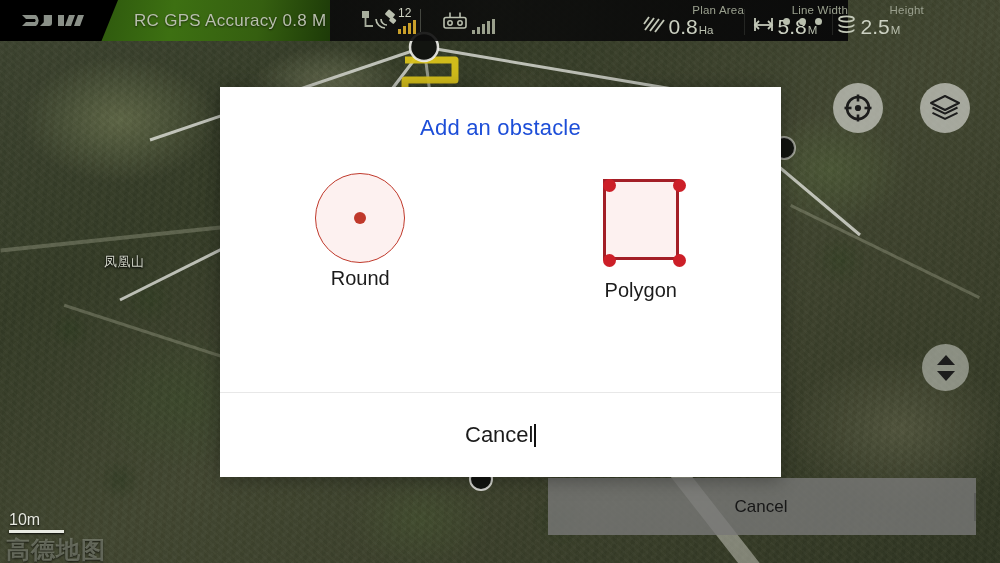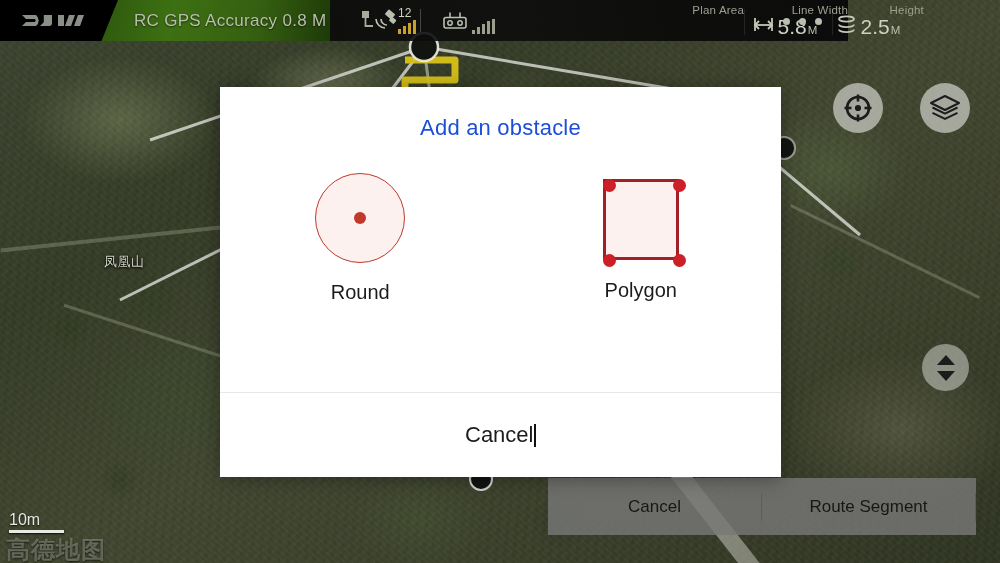--- a/index.html
+++ b/index.html
@@ -104,21 +104,21 @@
   .dlg-title{text-align:center;font-size:22px;color:#1d4ed8;padding-top:28px;letter-spacing:.2px;}
   .dlg-options{display:flex;margin-top:32px;}
   .dlg-opt{flex:1;display:flex;flex-direction:column;align-items:center;cursor:default;}
   .opt-round-ico{width:88px;height:88px;border-radius:50%;border:1.6px solid #c0392b;
     background:#fdf1f0;display:flex;align-items:center;justify-content:center;}
   .opt-round-ico .center{width:12px;height:12px;border-radius:50%;background:#c0392b;}
   .opt-poly-ico{position:relative;width:88px;height:93px;}
   .opt-poly-box{position:absolute;left:6px;top:6px;width:76px;height:81px;
     border:3px solid #a31f27;background:#fdf1f0;box-sizing:border-box;}
   .opt-poly-ico .pt{position:absolute;width:13px;height:13px;border-radius:50%;background:#cc1f28;}
-  .opt-label{margin-top:18px;font-size:20px;color:#1b1b1b;}
+  .opt-label{margin-top:4px;font-size:20px;color:#1b1b1b;}
   .opt-label.lower{margin-top:13px;}
   .dlg-divider{position:absolute;left:0;top:305px;width:100%;height:1px;background:#e8e8e8;}
   .dlg-cancel{position:absolute;left:0;top:306px;width:100%;height:84px;
     display:flex;align-items:center;justify-content:center;font-size:22px;color:#1b1b1b;cursor:default;}
   .caret{display:inline-block;width:1.5px;height:23px;background:#111;margin-left:1px;
     vertical-align:-4px;}
 </style>
 </head>
 <body>
 
@@ -234,20 +234,32 @@
     <div class="bars grey" style="left:472px;top:20px;">
       <i style="height:4px"></i>
         <i style="height:7px"></i>
         <i style="height:10px"></i>
         <i style="height:13px"></i>
         <i style="height:15px"></i>
     </div>
 
     <div class="stat-group" style="left:612px;width:132px;">
       <div class="stat-label">Plan Area</div>
+      <div class="stat-value">
+        <svg class="stat-ico" width="22" height="19" viewBox="0 0 22 19">
+          <g stroke="#c3c8b8" stroke-width="1.8">
+            <line x1="2" y1="15" x2="11" y2="3"></line>
+              <line x1="7" y1="16" x2="16" y2="4"></line>
+            <line x1="12" y1="17" x2="21" y2="5"></line>
+              <line x1="1" y1="9" x2="6" y2="2"></line>
+          </g>
+        </svg>
+        <span>0.8</span>
+        <span class="unit">Ha</span>
+      </div>
     </div>
     <div class="divider-v" style="left:744px;top:9px;height:26px;opacity:.45"></div>
 
     <div class="stat-group" style="left:722px;width:126px;">
       <div class="stat-label">Line Width</div>
       <div class="stat-value">
         <svg class="stat-ico" width="21" height="19" viewBox="0 0 21 19">
           <g stroke="#c3c8b8" stroke-width="1.8" fill="none">
             <line x1="2" y1="3" x2="2" y2="16"></line>
               <line x1="19" y1="3" x2="19" y2="16"></line>
@@ -280,21 +292,20 @@
     <div class="dots">
       <span></span>
       <span></span>
       <span></span>
     </div>
   </div>
 
   <div class="bottombar">
     <div class="bb-item">Cancel</div>
     <div class="bb-sep"></div>
-    <div class="bb-item">Route Segment</div>
     <div class="bb-sep"></div>
   </div>
 
   <div class="dialog">
     <div class="dlg-title">Add an obstacle</div>
 
     <div class="dlg-options">
       <div class="dlg-opt">
         <div class="opt-round-ico">
           <div class="center"></div>

